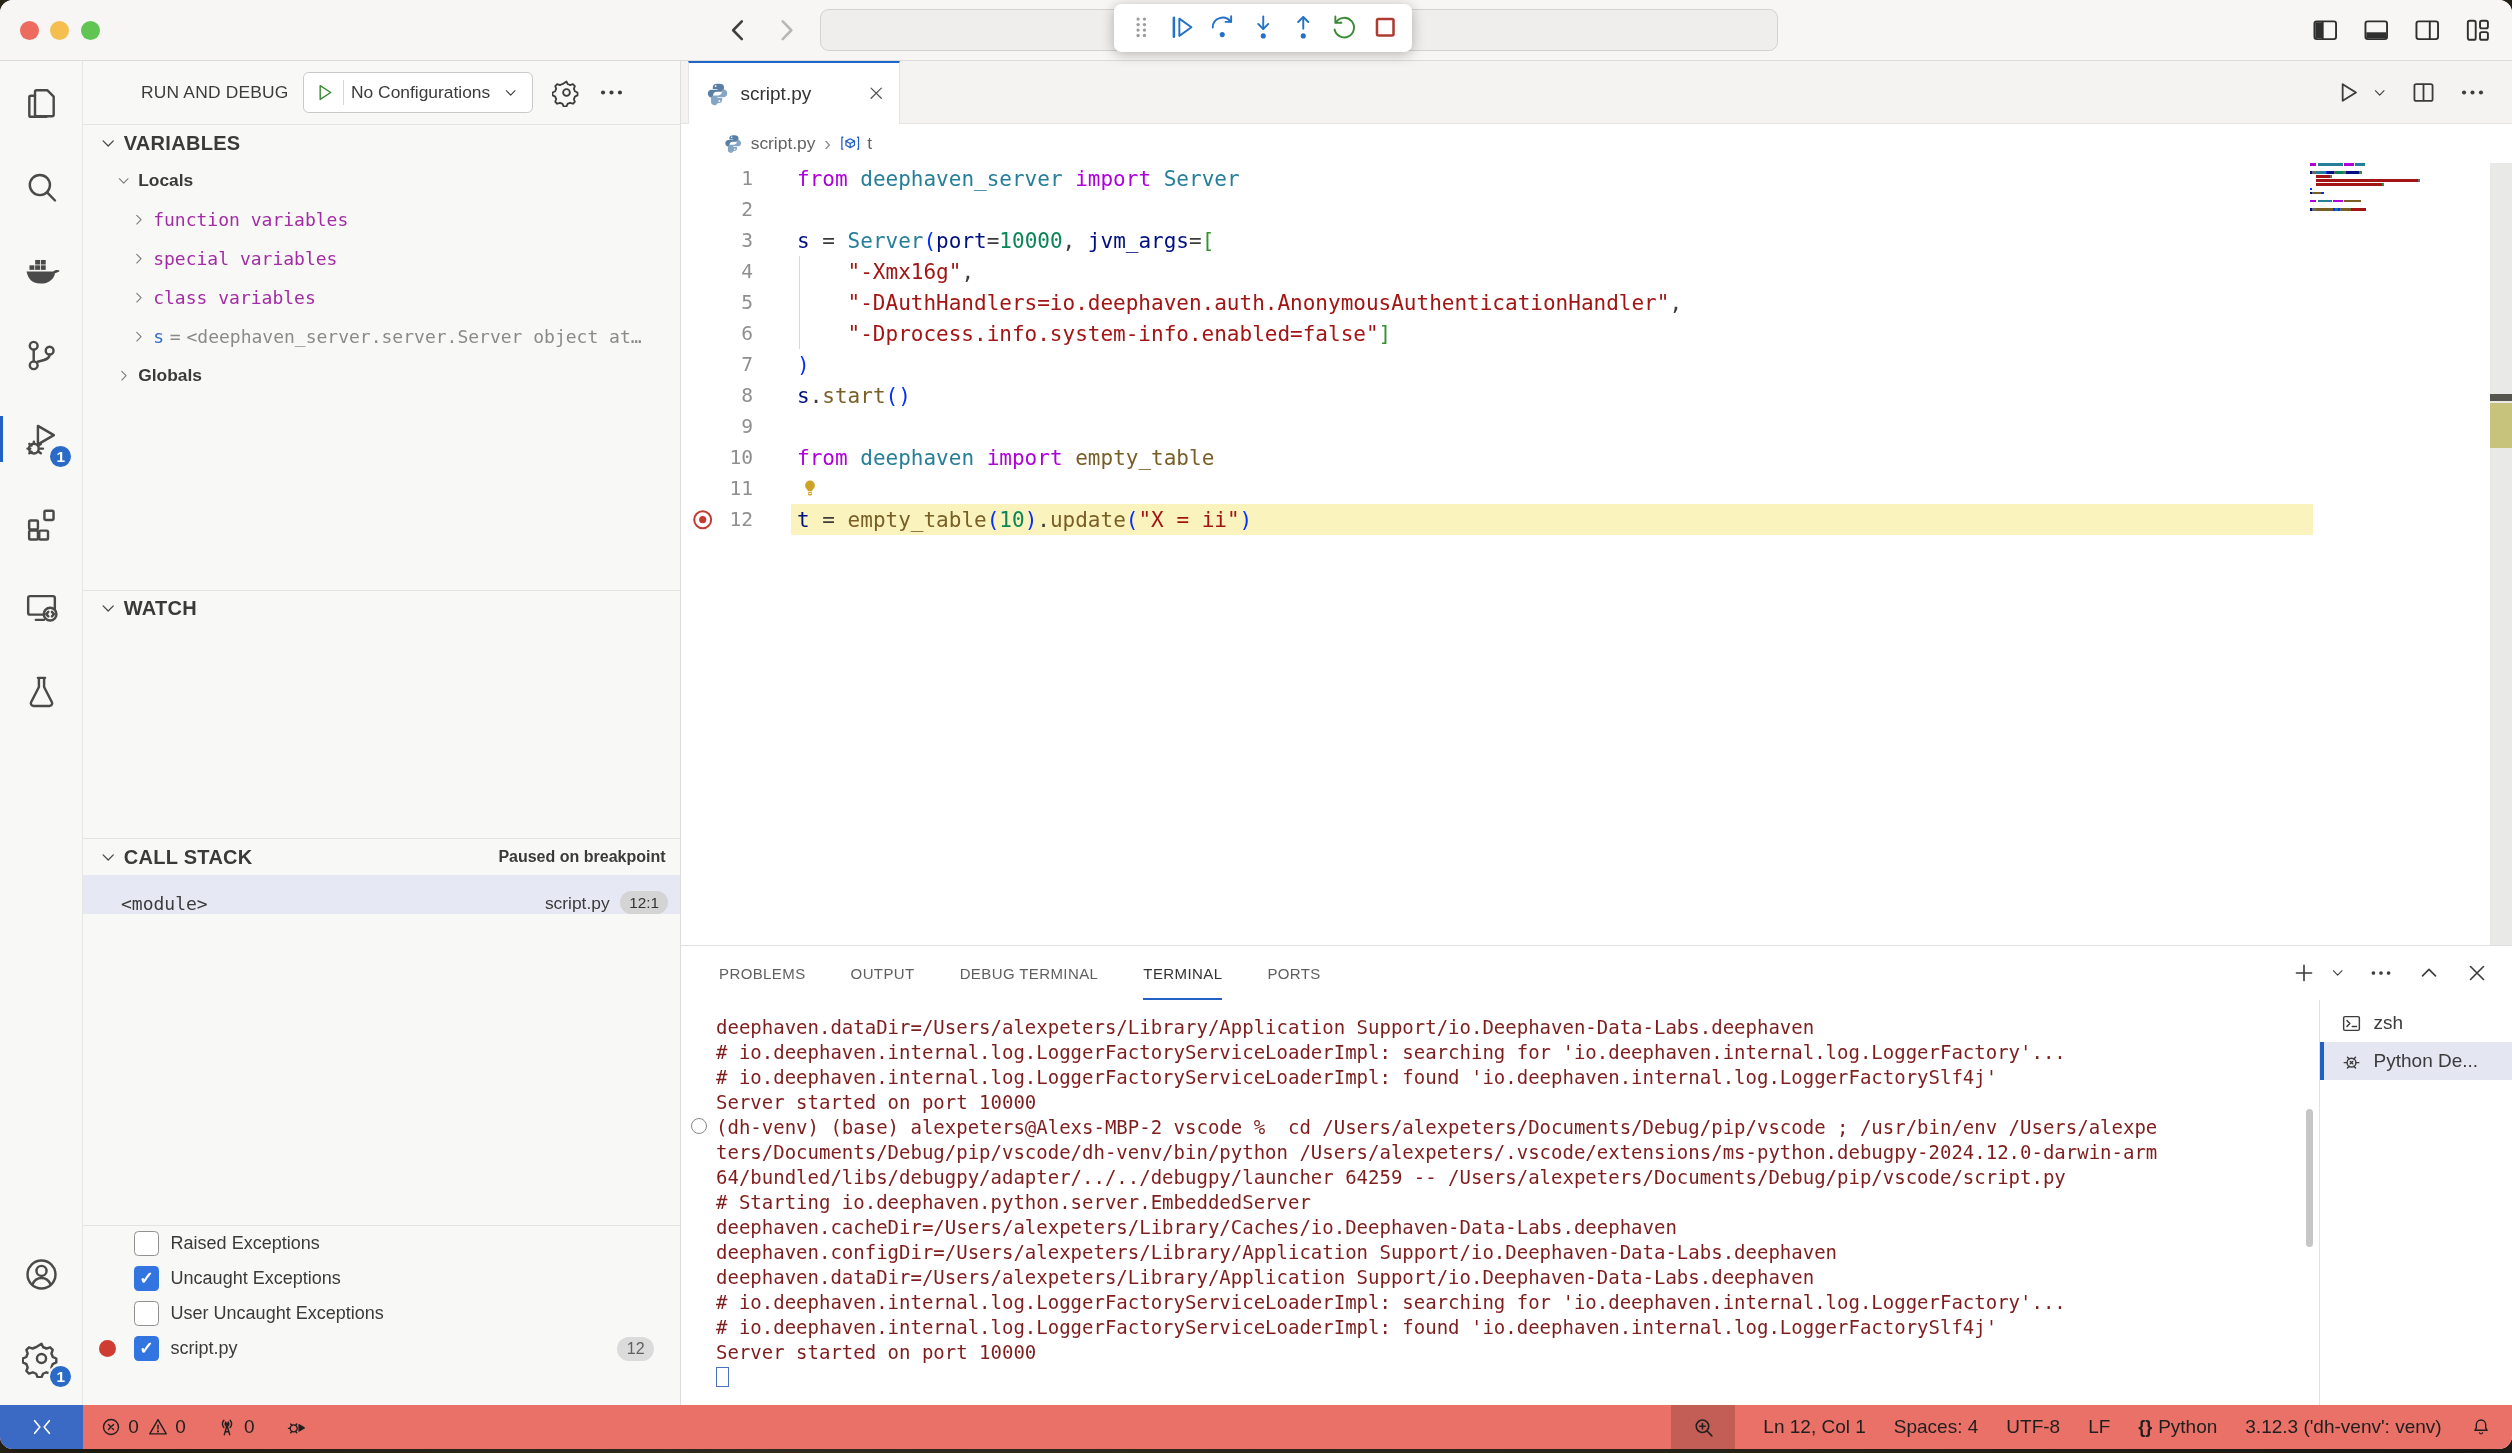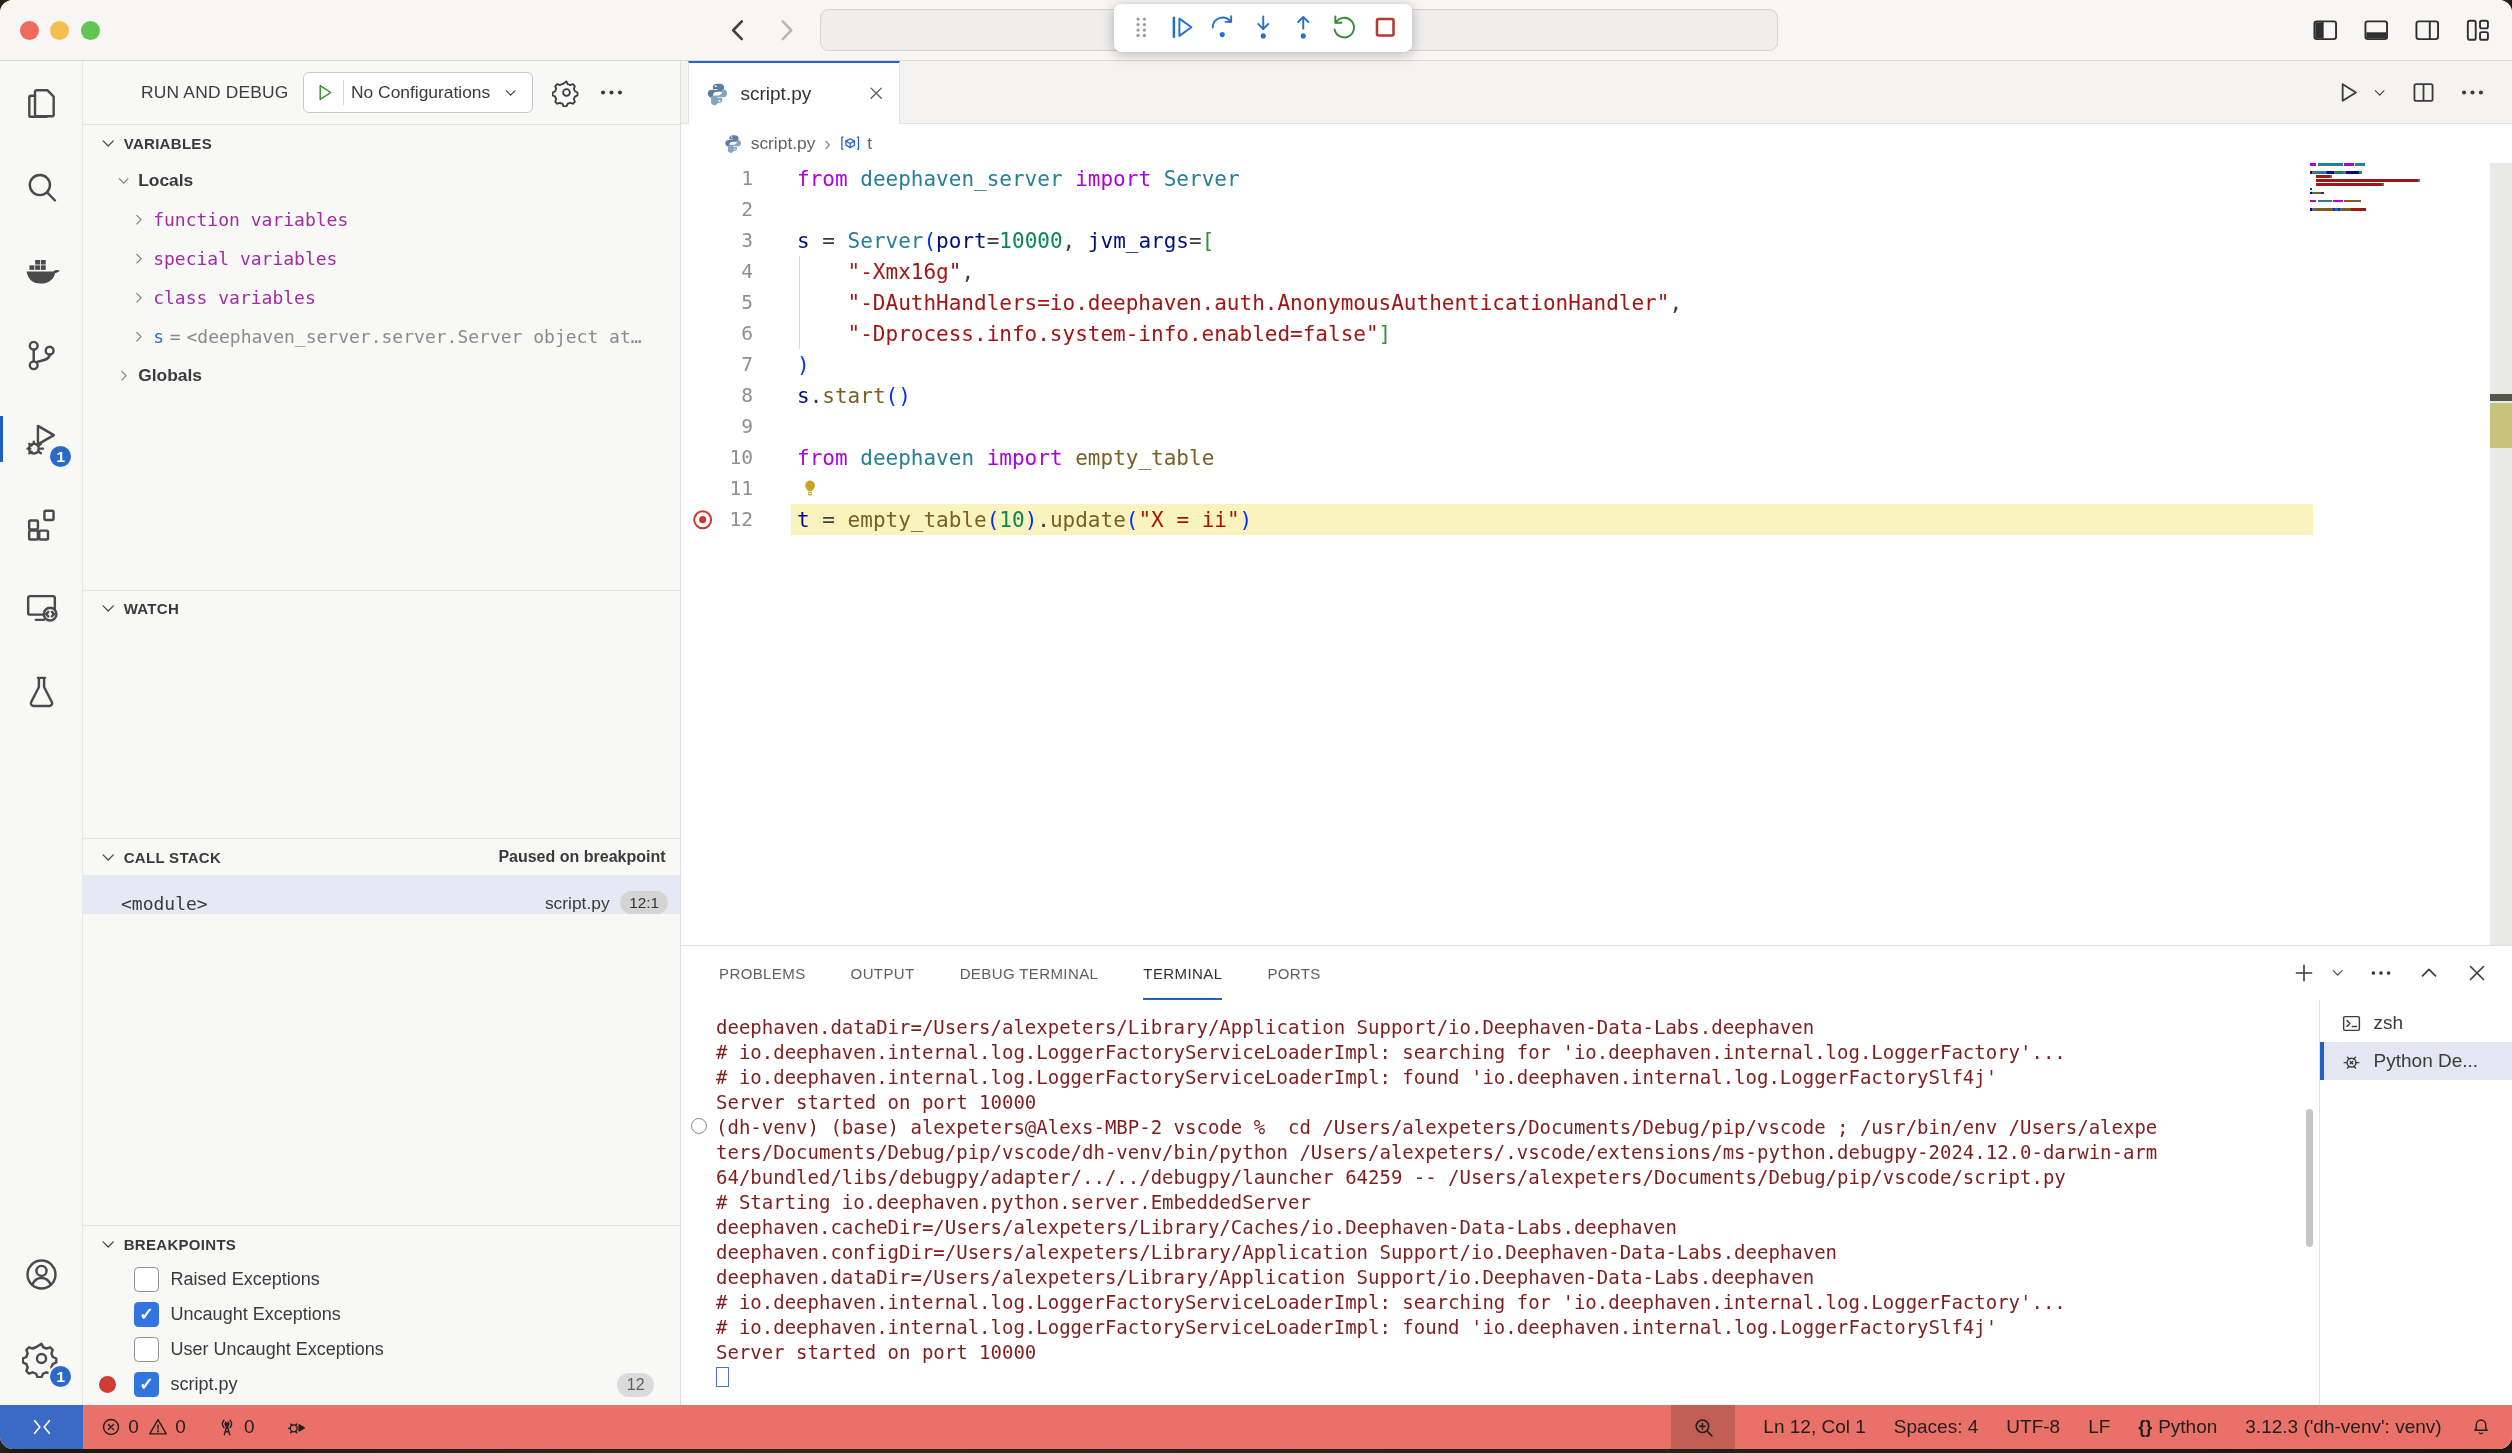--- a/index.html
+++ b/index.html
@@ -56,21 +56,21 @@
   .cfg-div{width:0.7px;height:25px;background:#d6d6d6}
   .cfg-label{font-size:17.4px;color:#3b3b3b;white-space:nowrap}
   .cfg-chev{width:17.4px;height:17.4px;color:#3b3b3b;margin-left:4.4px}
   .sb-gear{width:29px;height:29px;margin-left:19px;color:#3c3c3c}
   .sb-dots{width:29px;height:29px;margin-left:16px;color:#3c3c3c}
 
   .section{border-top:0.7px solid #e3e3e2;display:flex;flex-direction:column;overflow:hidden}
   .sec-variables{height:466px}.sec-watch{height:249px}.sec-callstack{height:387px}.sec-breakpoints{height:180px}
   .sec-head{height:36px;flex:none;display:flex;align-items:center;padding:0 11.6px 0 14.5px;gap:5.8px}
   .sec-head .chev{width:20.4px;height:20.4px;color:#4a4a4a}
-  .sec-label{font-weight:700;font-size:15px;letter-spacing:0.3px;color:#3a3a3a}
+  .sec-label{font-weight:700;font-size:20px;letter-spacing:0.3px;color:#3a3a3a}
   .sec-status{margin-left:auto;font-size:16px;font-weight:700;color:#3a3a3a;padding-right:2.9px}
 
   .var-row{height:39px;display:flex;align-items:center;gap:5.8px;font-family:"DejaVu Sans Mono",monospace;font-size:18px;white-space:nowrap;overflow:hidden}
   .var-row .chev{width:17.4px;height:17.4px;color:#7a7a7a;flex:none}
   .ind1{padding-left:32px}.ind2{padding-left:47px}
   .v-purple{color:#a12ca5}
   .v-name{color:#2e6fc5}.v-eq{color:#888}.v-val{color:#8a8a8a;overflow:hidden;text-overflow:clip}
   .grp-label{font-family:"Liberation Sans",sans-serif;font-weight:700;font-size:17.4px;color:#3a3a3a}
 
   .frame-row{height:39px;display:flex;align-items:flex-end;background:#e6e8f3;padding:0 11.6px 0 38px;gap:10.2px}
@@ -488,28 +488,20 @@
         <div>
             <div class="frame-row">
               <span class="frame-name">&lt;module&gt;</span>
               <span class="frame-file">script.py</span>
               <span class="pos-badge">12:1</span>
             </div>
           </div>
       </div>
 
       <div class="section sec-breakpoints">
-        <div class="sec-head">
-          <span class="icon chev">
-              <svg viewBox="0 0 24 24" fill="none" stroke="currentColor" stroke-width="1.5" stroke-linecap="round" stroke-linejoin="round">
-                <path d="M6 9.3l6 6 6-6"></path>
-              </svg>
-            </span>
-          <span class="sec-label">BREAKPOINTS</span>
-        </div>
         <div>
             <div class="bp-row">
               <span class="bp-check off"></span>
               <span class="bp-label">Raised Exceptions</span>
             </div>
             <div class="bp-row">
               <span class="bp-check on">✓</span>
               <span class="bp-label">Uncaught Exceptions</span>
             </div>
             <div class="bp-row">

